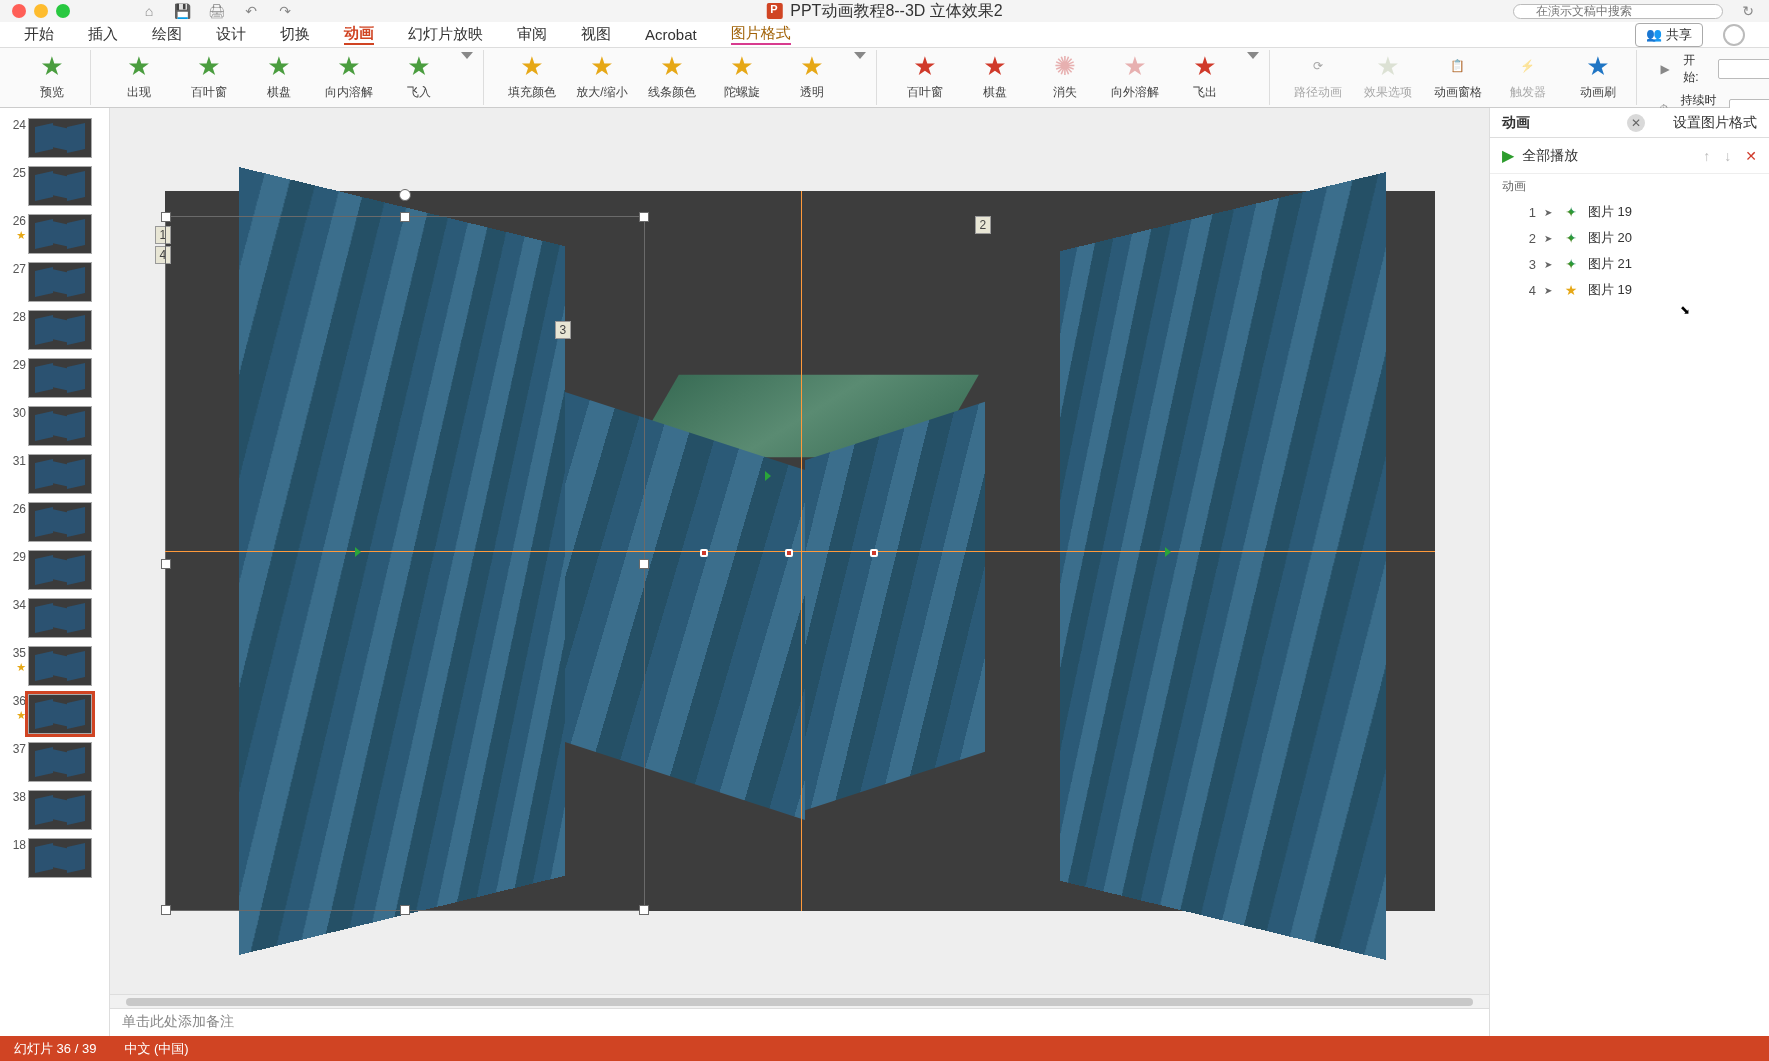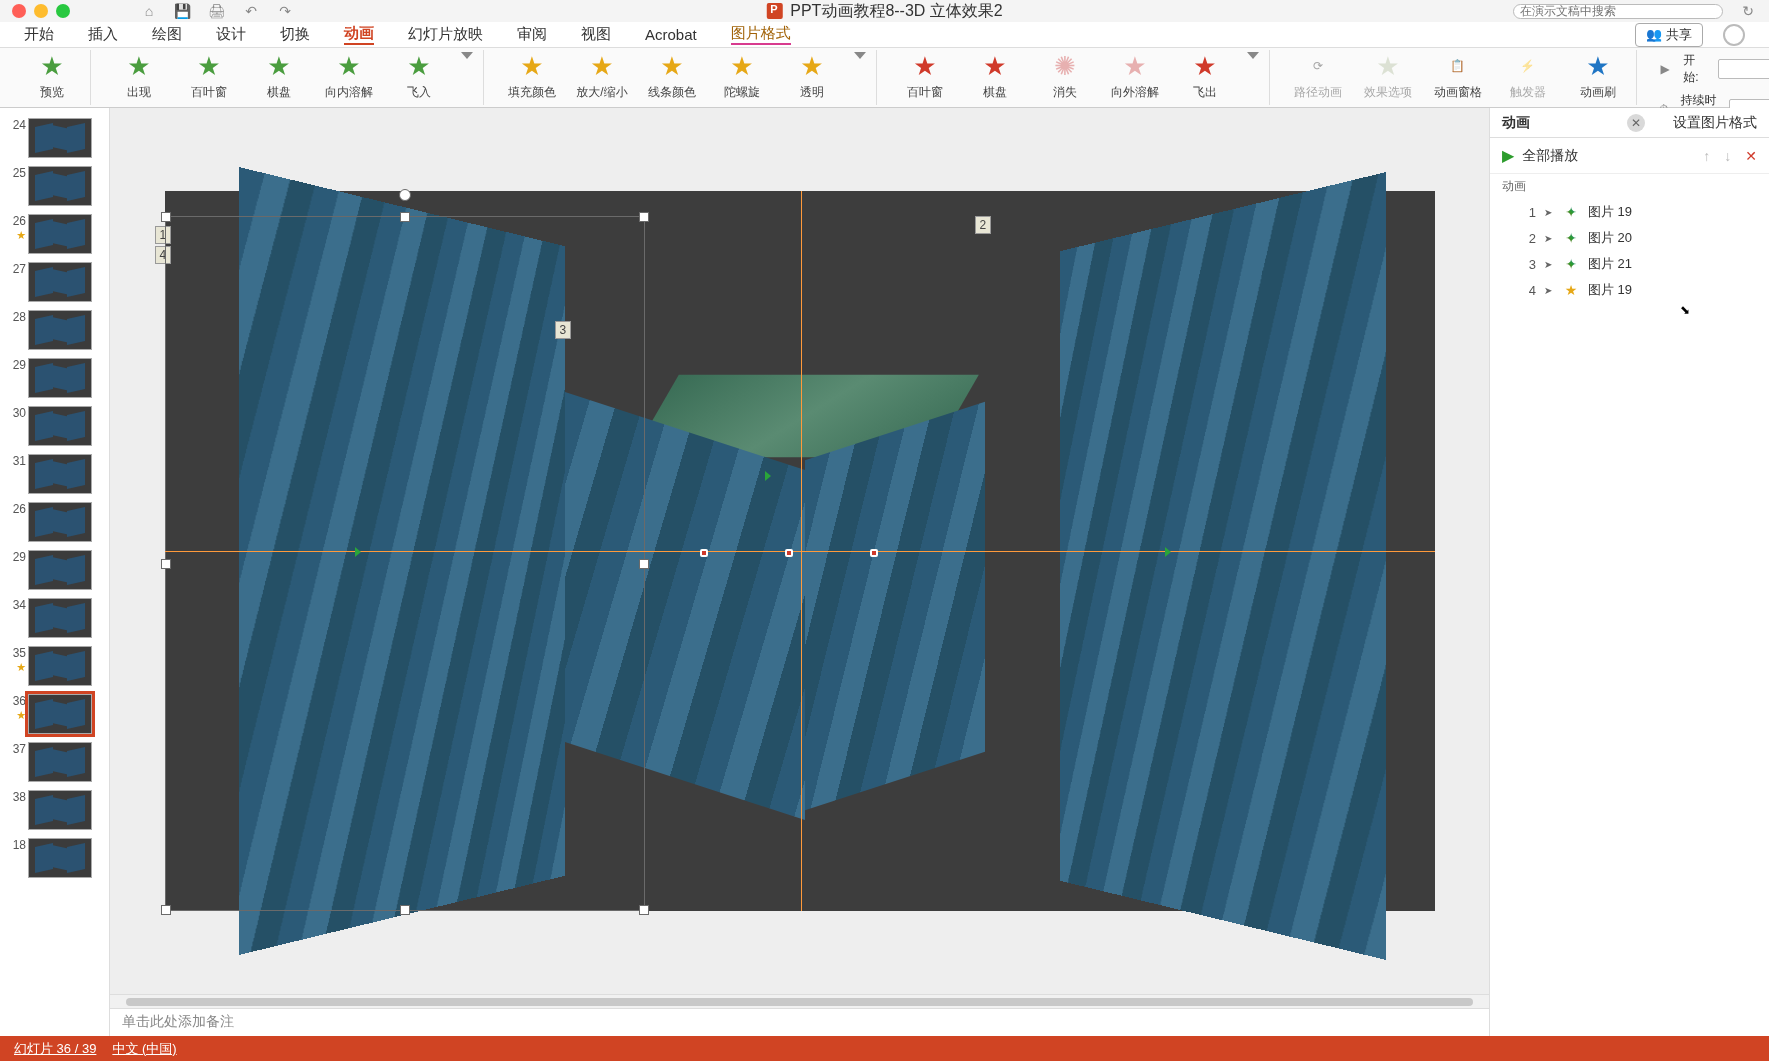--- a/index.html
+++ b/index.html
@@ -15,21 +15,21 @@
     }
     .win-btns { display: flex; gap: 8px; }
     .win-btn { width: 14px; height: 14px; border-radius: 50%; }
     .wb-close{background:#ff5f57}.wb-min{background:#febc2e}.wb-max{background:#28c840}
     .title-center{position:absolute; left:50%; transform:translateX(-50%); display:flex; align-items:center; gap:8px; font-size:16px;}
     .doc-icon{width:16px;height:16px;background:#d04423;border-radius:2px;position:relative}
     .doc-icon:after{content:"P"; color:#fff; font-size:11px; font-weight:bold; position:absolute; left:4px; top:0;}
     .qa-icons{display:flex; gap:16px; margin-left:70px;}
     .qa-icon{width:18px;height:18px;color:#888;display:flex;align-items:center;justify-content:center;font-size:14px;}
     .title-right{margin-left:auto; display:flex; gap:16px; align-items:center;}
-    .search-box{width:210px;height:15px;border:1px solid #bbb;border-radius:8px;padding:0 6px;font-size:12px;color:#888}
+    .search-box{width:210px;height:15px;border:1px solid #bbb;border-radius:8px;padding:0 22px;font-size:12px;color:#888}
     
     .tab-row{height:26px; display:flex; align-items:center; gap:34px; padding:0 24px; border-bottom:1px solid #ddd; font-size:15px;}
     .tab{cursor:pointer;}
     .tab.active{color:#d04423; border-bottom:2px solid #d04423; font-weight:600;}
     .tab.pink{color:#a16207; border-bottom:2px solid #d83b8f;}
     .tab-right{margin-left:auto; display:flex; gap:20px; align-items:center;}
     .share-btn{border:1px solid #aaa; border-radius:4px; padding:2px 10px; font-size:13px;}
     .idle-circle{width:22px;height:22px;border:2px solid #bbb;border-radius:50%;}
     
     .ribbon{height:60px; display:flex; align-items:center; padding:2px 14px; border-bottom:1px solid #ccc; background:#fafafa; gap:10px;}
@@ -83,21 +83,21 @@
     .play-ic{color:#2d9c2d;font-size:16px}
     .rp-tools{margin-left:auto;display:flex;gap:14px;color:#bbb;font-size:14px}
     .rp-animlist{flex:1;overflow:auto}
     .rp-hdr{padding:4px 12px;color:#666;font-size:12px;}
     .al-row{display:flex;align-items:center;gap:8px;padding:4px 12px 4px 28px;font-size:13px}
     .al-num{width:18px;text-align:right;color:#555}
     .al-cursor{font-size:10px;color:#666;width:10px}
     .al-eff{width:18px;height:18px;display:flex;align-items:center;justify-content:center}
     .sparkle{font-size:14px}
     
-    .status{height:25px;background:#d04423;color:#fff;display:flex;align-items:center;padding:0 14px;font-size:13px;gap:16px;text-decoration:underline;}
+    .status{height:25px;background:#d04423;color:#fff;display:flex;align-items:center;padding:0 14px;font-size:13px;gap:28px;}
     .status .right{margin-left:auto;display:flex;align-items:center;gap:22px;}
     .view-btn{width:22px;height:18px;border:1px solid rgba(255,255,255,.7);border-radius:2px;display:flex;align-items:center;justify-content:center;font-size:11px}
     .zoom-slider{width:120px;height:4px;background:rgba(255,255,255,.5);position:relative;border-radius:2px}
     .zoom-slider .knob{position:absolute;left:75%;top:-4px;width:8px;height:12px;background:#fff;border:1px solid #b53820}
     .guide-line{position:absolute;background:#ff9a3b;}
     .path-dot{position:absolute;width:10px;height:10px;}
     .pd-green{border-left:6px solid #2aa53a;border-top:5px solid transparent;border-bottom:5px solid transparent;width:0;height:0}
     .pd-red{border:2px solid #fff;background:#d03a2b;border-radius:2px;width:8px;height:8px}
   </style>
 </head>

